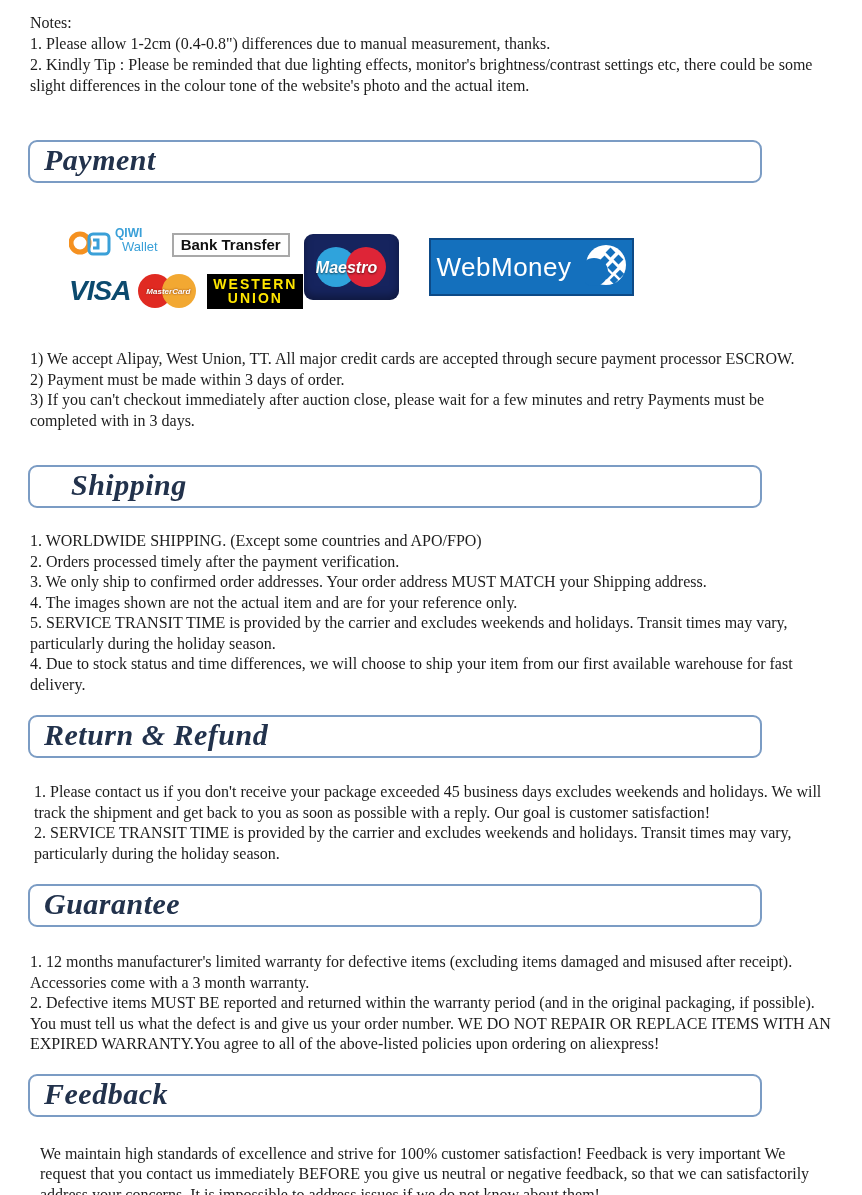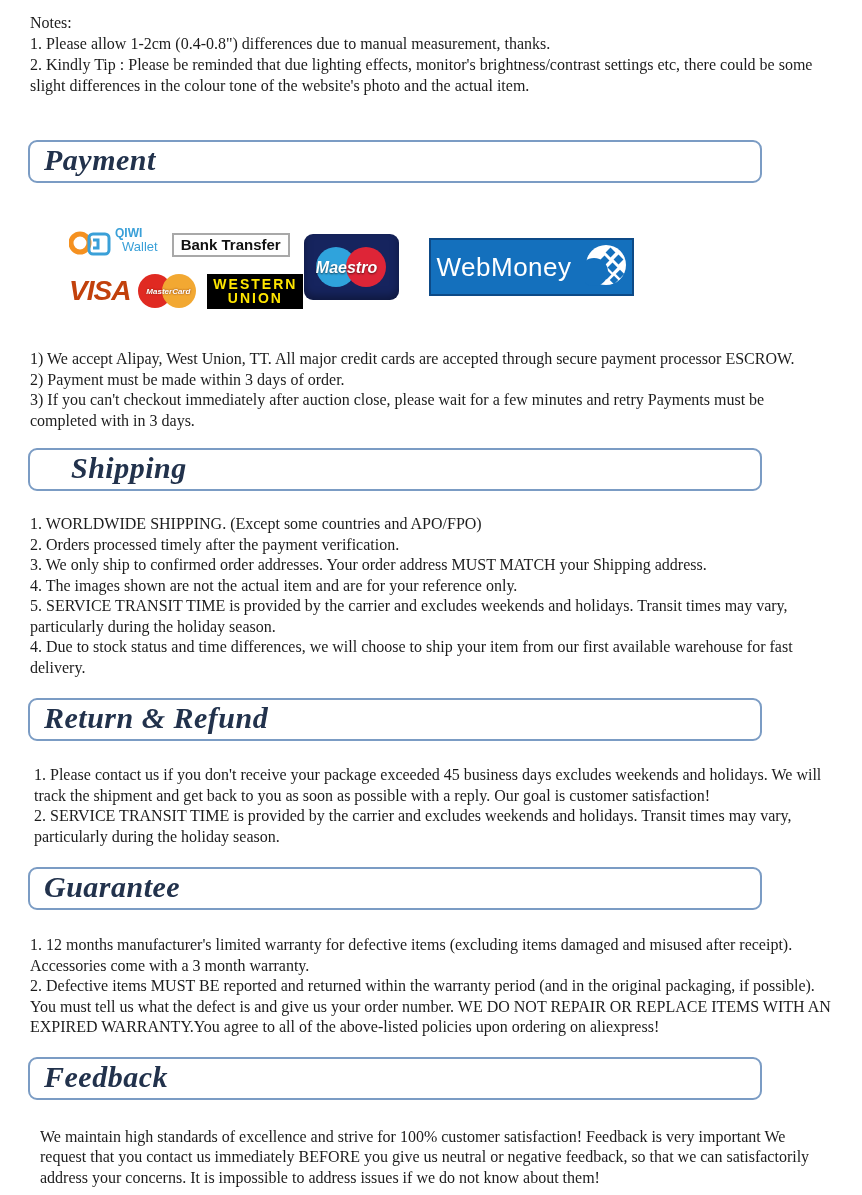--- a/index.html
+++ b/index.html
@@ -63,21 +63,21 @@
     color: #111;
     white-space: nowrap;
   }
 
   .visa {
     font-family: "Liberation Sans", sans-serif;
     font-style: italic;
     font-weight: bold;
     font-size: 28px;
     letter-spacing: -1px;
-    color: #c2410c;
+    color: #0c4a6e;
   }
 
   .mc { position: relative; width: 60px; height: 34px; margin-left: 8px; flex: none; }
   .mc .c { position: absolute; top: 0; width: 34px; height: 34px; border-radius: 50%; }
   .mc .c.red { left: 0; background: #e02a22; }
   .mc .c.org { left: 24px; background: #f2a832; }
   .mc .label {
     position: absolute; z-index: 2; top: 13px; left: 2px; width: 56px;
     font-family: "Liberation Sans", sans-serif;
     font-style: italic; font-weight: bold;
@@ -137,21 +137,21 @@
     font-family: "Liberation Sans", sans-serif;
     font-size: 26px;
     font-weight: normal;
     color: #ffffff;
     letter-spacing: 0.5px;
   }
 
   
   .payment-header   { margin-top: 44px; }
   .payment-text     { margin-top: 36px; }
-  .shipping-header  { margin-top: 17px; padding-left: 41px; }
+  .shipping-header  { margin-top: 34px; padding-left: 41px; }
   .shipping-text    { margin-top: 23px; }
   .return-header    { margin-top: 20px; }
   .return-text      { margin-top: 24px; }
   .return-text p    { padding-left: 4px; }
   .guarantee-header { margin-top: 20px; }
   .guarantee-text   { margin-top: 25px; }
   .feedback-header  { margin-top: 19px; }
   .feedback-text    { margin-top: 27px; padding-left: 10px; padding-right: 4px; }
 </style>
 </head>

